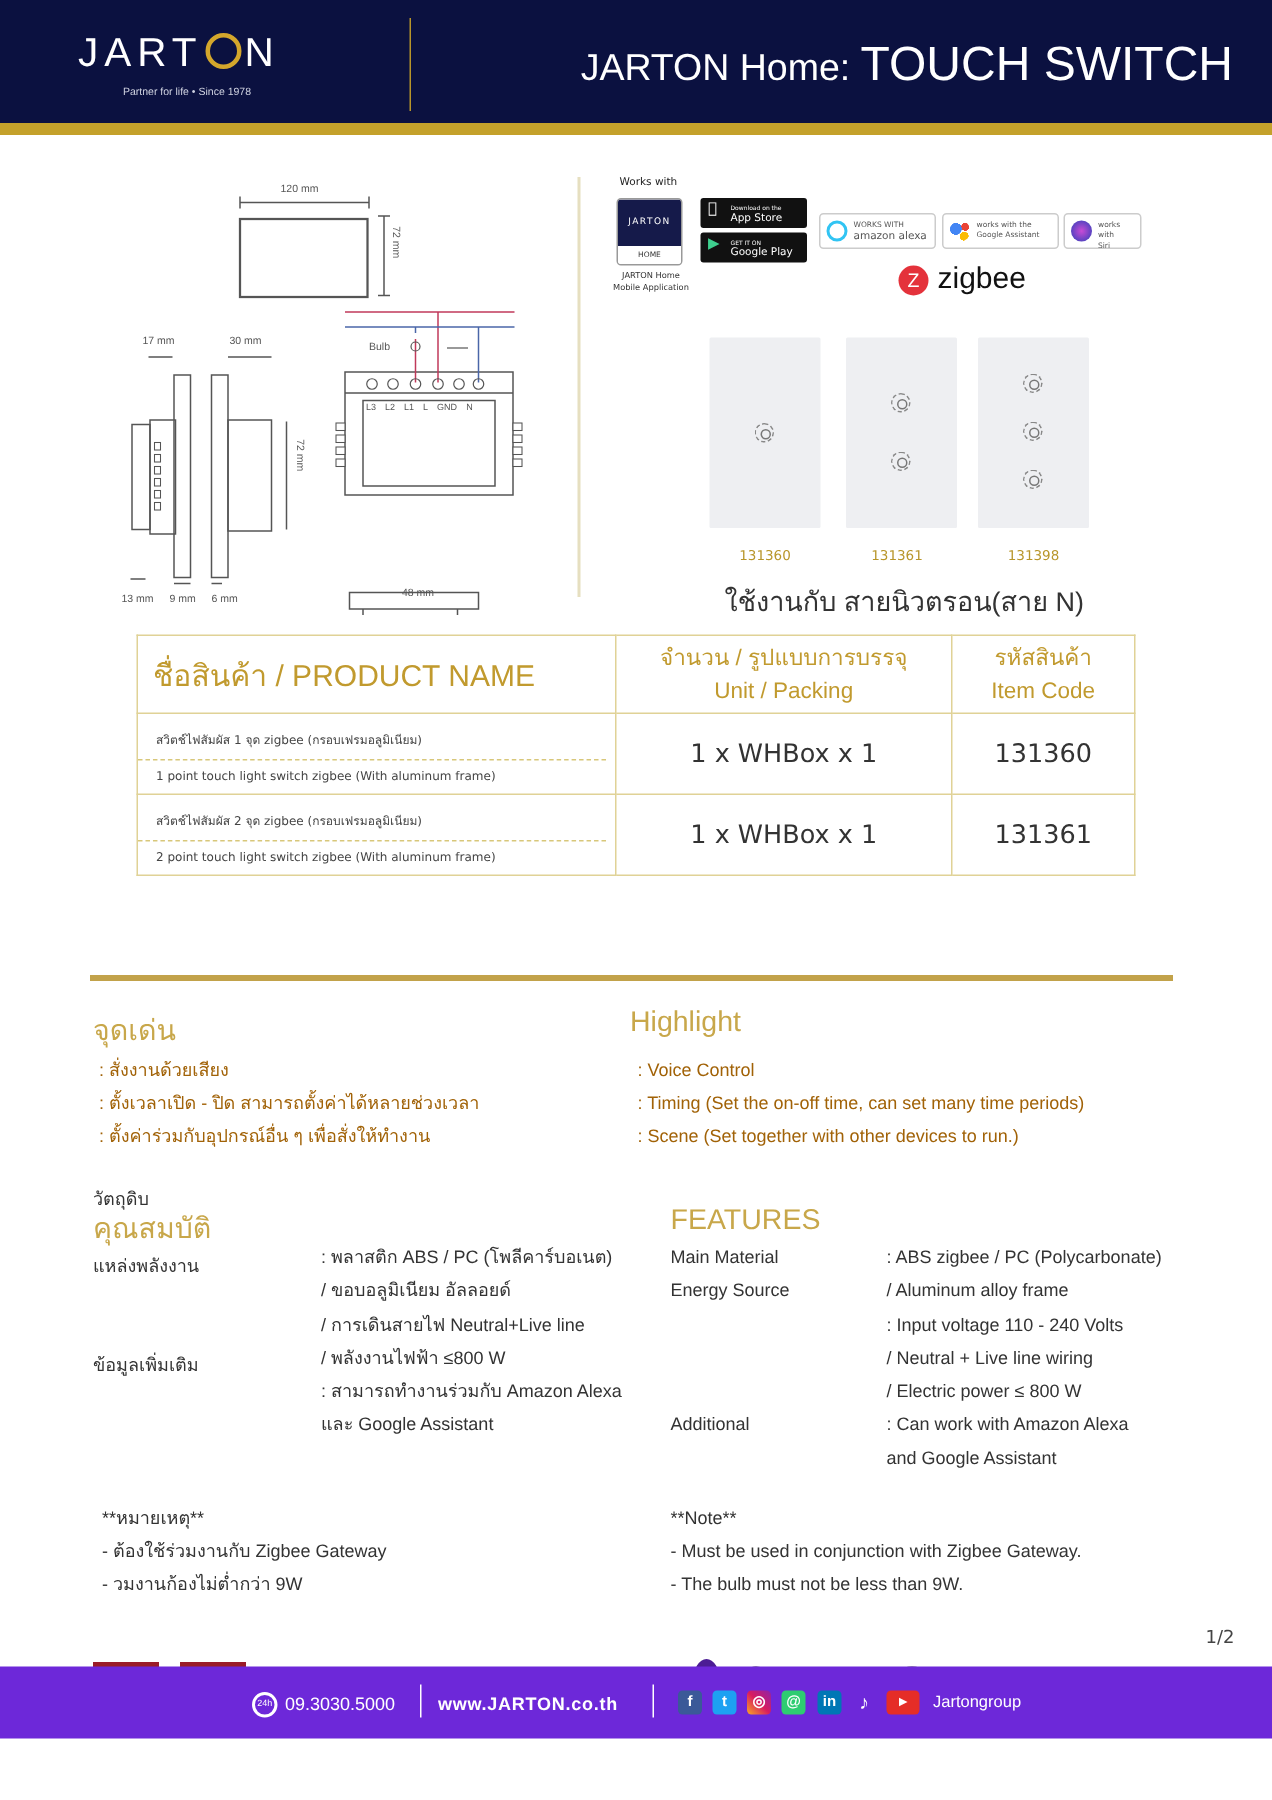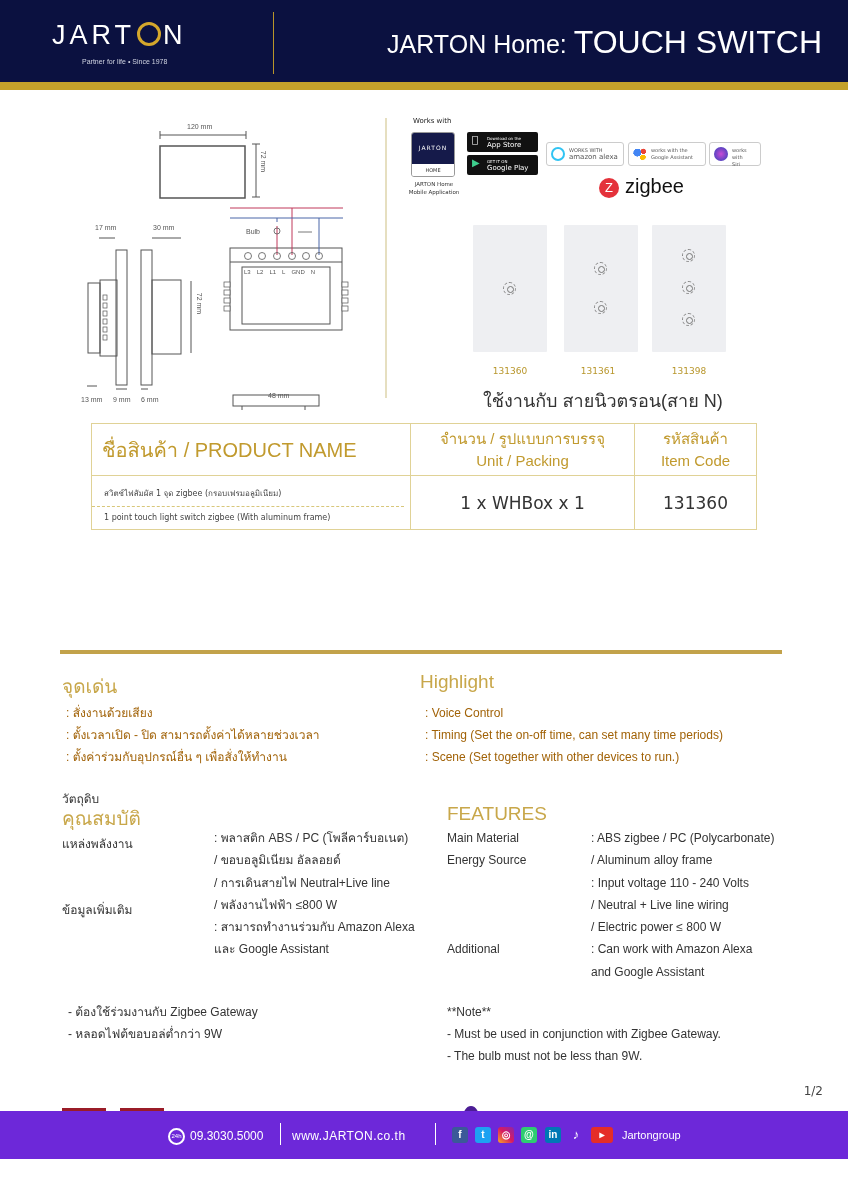--- a/index.html
+++ b/index.html
@@ -202,20 +202,28 @@
     <th class="th-code"><span>รหัสสินค้า</span><br><span>Item Code</span></th>
   </tr>
   <tr>
     <td>
           <div class="nm-th">สวิตช์ไฟสัมผัส 1 จุด zigbee (กรอบเฟรมอลูมิเนียม)</div>
           <div class="nm-en">1 point touch light switch  zigbee (With aluminum frame)</div>
         </td>
     <td class="td-unit">1 x WHBox x 1</td>
     <td class="td-code">131360</td>
   </tr>
+  <tr>
+    <td>
+          <div class="nm-th">สวิตช์ไฟสัมผัส 2 จุด zigbee (กรอบเฟรมอลูมิเนียม)</div>
+          <div class="nm-en">2 point touch light switch  zigbee (With aluminum frame)</div>
+        </td>
+    <td class="td-unit">1 x WHBox x 1</td>
+    <td class="td-code">131361</td>
+  </tr>
 </tbody>
   </table>
 
 <div class="gold-line"></div>
 
 <div class="sec-h" style="left:62px;top:671px">จุดเด่น</div>
 <div class="sec-h" style="left:420px;top:671px">Highlight</div>
 <div class="bul" style="left:66px;top:702px">
   <div>: สั่งงานด้วยเสียง</div>
   <div>: ตั้งเวลาเปิด - ปิด สามารถตั้งค่าได้หลายช่วงเวลา</div>
@@ -257,22 +265,23 @@
   <div>: ABS zigbee / PC (Polycarbonate)</div>
   <div>/ Aluminum alloy frame</div>
   <div>: Input voltage 110 - 240 Volts</div>
   <div>/ Neutral + Live line wiring</div>
   <div>/ Electric power ≤ 800 W</div>
   <div>: Can work with Amazon Alexa</div>
   <div>and Google Assistant</div>
 </div>
 
 <div class="note" style="left:68px;top:1001px">
+  <div>**หมายเหตุ**</div>
   <div>- ต้องใช้ร่วมงานกับ Zigbee Gateway</div>
-  <div>- หลอดไฟต้ขอบอล่ต่ำกว่า 9W</div>
+  <div>- วมงานก้องไม่ต่ำกว่า 9W</div>
 </div>
 <div class="note" style="left:447px;top:1001px">
   <div>**Note**</div>
   <div>- Must be used in conjunction with Zigbee Gateway.</div>
   <div>- The bulb must not be less than 9W.</div>
 </div>
 
 <div class="page-num">1/2</div>
 
 <div class="certs">
@@ -294,21 +303,21 @@
   <div class="cert" style="font-size:8px;background:#333;color:#fff;border-radius:50%;width:28px;height:20px;text-align:center;line-height:20px">ANSI</div>
   <div class="cert" style="color:#d32f2f;font-size:20px">✥</div>
   <div class="cert" style="color:#d32f2f;font-size:20px">✥</div>
 </div>
 
 <div class="foot-gold"></div>
 <div class="footer">
   <span class="foot-item" style="left:168px;width:17px;height:17px;border:2px solid #fff;border-radius:50%;top:17px;font-size:6px;text-align:center;line-height:13px">24h</span>
   <span class="foot-item" style="left:190px">09.3030.5000</span>
   <span class="foot-div" style="left:280px"></span>
-  <span class="foot-item" style="left:292px;font-weight:normal;letter-spacing:0.5px">www.JARTON.co.th</span>
+  <span class="foot-item" style="left:292px;font-weight:bold;letter-spacing:0.5px">www.JARTON.co.th</span>
   <span class="foot-div" style="left:435px"></span>
   <span class="soc" style="left:452px;background:#3b5998">f</span>
   <span class="soc" style="left:475px;background:#1da1f2">t</span>
   <span class="soc" style="left:498px;background:linear-gradient(45deg,#f9a825,#d81b60,#8e24aa)">◎</span>
   <span class="soc" style="left:521px;background:#2ecc71">@</span>
   <span class="soc" style="left:545px;background:#0077b5">in</span>
   <span class="soc" style="left:568px;background:transparent;font-size:13px">♪</span>
   <span class="soc" style="left:591px;background:#e52d27;width:22px">▸</span>
   <span class="foot-item" style="left:622px;font-size:11px">Jartongroup</span>
 </div>

